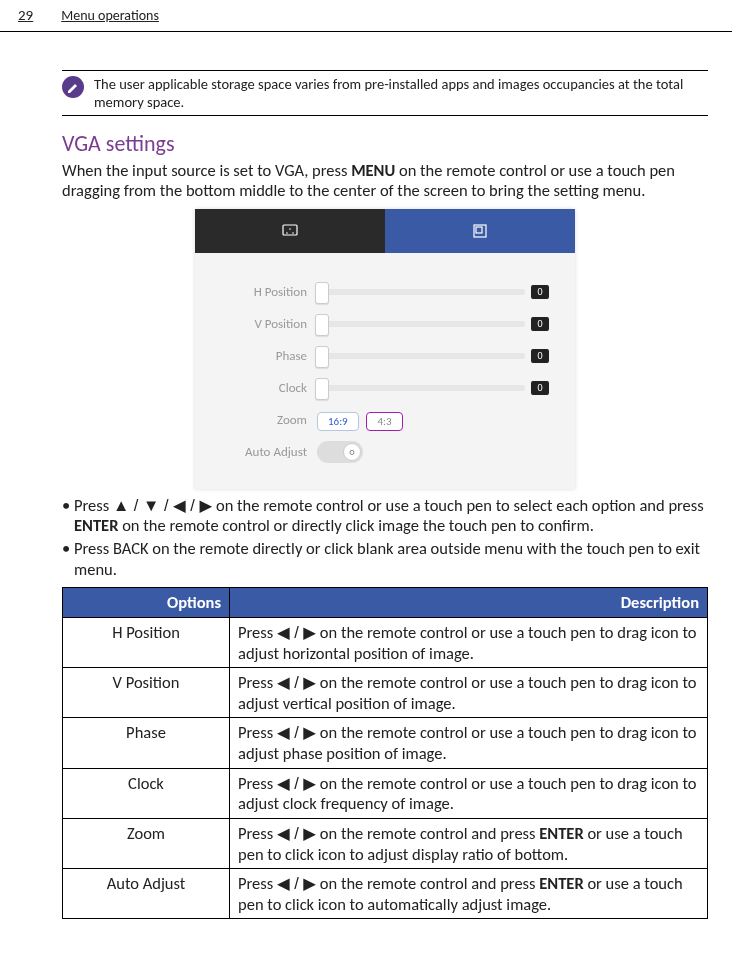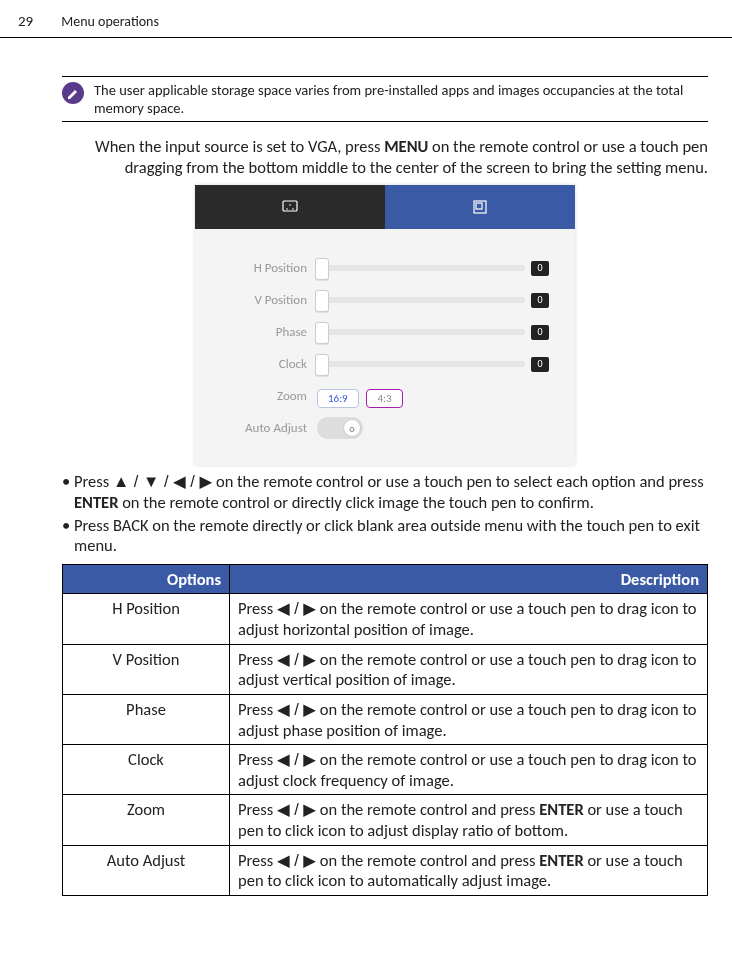--- a/index.html
+++ b/index.html
@@ -12,23 +12,24 @@
     color: #222;
     line-height: 1.25;
   }
   .page {
     padding: 0 0 20px 0;
   }
   .header {
     display: flex;
     align-items: baseline;
     gap: 28px;
-    padding: 12px 0 6px 18px;
+    padding: 6px 0 6px 18px;
     border-bottom: 1px solid #000;
     margin-bottom: 22px;
+    text-decoration: underline;
   }
   .page-num { font-size: 15px; }
   .header-title { font-size: 14px; }
   .content {
     padding: 16px 24px 0 62px;
   }
   .note-box {
     border-top: 1px solid #000;
     border-bottom: 1px solid #000;
     display: flex;
@@ -46,21 +47,21 @@
     position: relative;
     margin-top: 1px;
   }
   .note-icon svg { position: absolute; inset: 0; }
   .section-title {
     color: #7a3d8f;
     font-size: 22px;
     font-weight: 400;
     margin: 8px 0 2px 0;
   }
-  p { margin: 0 0 2px 0; text-align: right; }
+  p { margin: 0 0 2px 0; }
   .figure {
     width: 380px;
     margin: 8px auto 6px auto;
     background: #fff;
     box-shadow: 0 0 4px rgba(0,0,0,0.15);
   }
   .fig-tabs {
     display: flex;
     height: 44px;
   }
@@ -194,20 +195,21 @@
 
     <div class="note-box">
       <div class="note-icon">
         <svg viewBox="0 0 22 22">
             <path d="M6 15 L13 8 L15 10 L8 17 L6 17 Z" fill="#fff"></path>
           </svg>
       </div>
       <div>The user applicable storage space varies from pre-installed apps and images occupancies at the total memory space.</div>
     </div>
 
+    <div class="section-title">VGA settings</div>
     <p>
       <span>When the input source is set to VGA, press </span><span class="bold">MENU</span><span> on the remote control or use a touch pen dragging from the bottom middle to the center of the screen to bring the setting menu.</span>
     </p>
 
     <div class="figure">
       <div class="fig-tabs">
         <div class="tab dark">
           <svg width="18" height="18" viewBox="0 0 18 18">
               <rect x="2" y="3" width="14" height="10" rx="1" fill="none" stroke="#fff" stroke-width="1.2"></rect>
               <circle cx="6" cy="11" r="0.8" fill="#fff"></circle>

